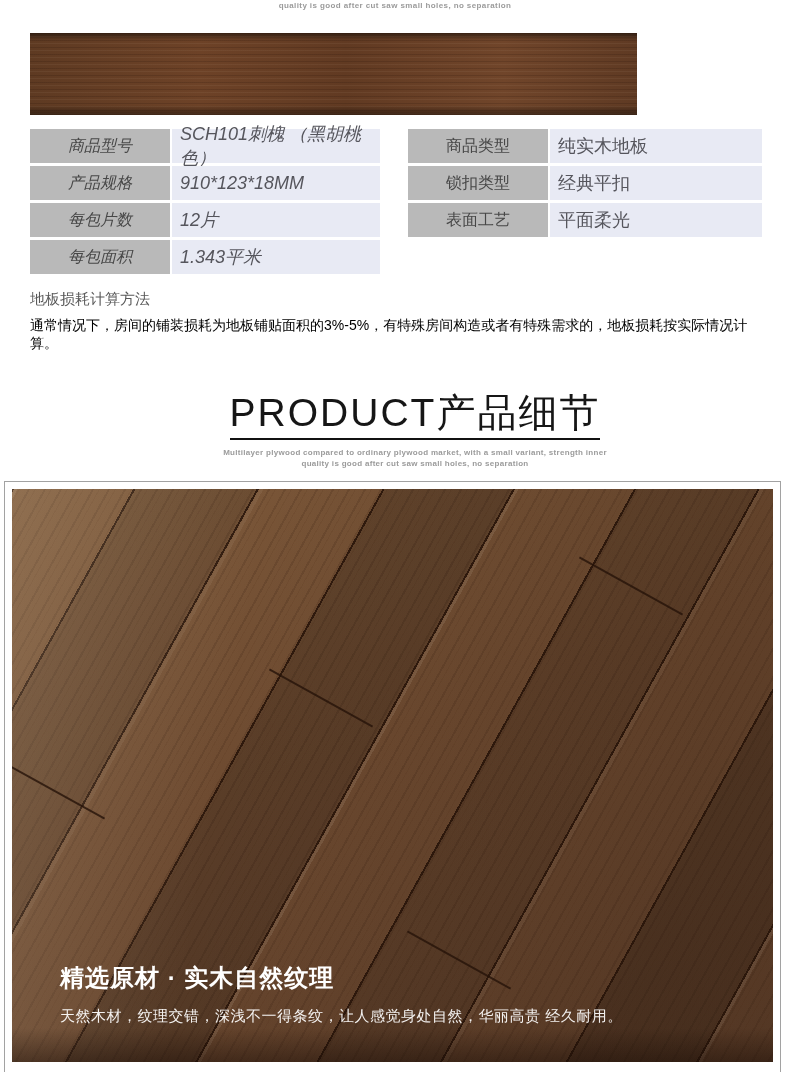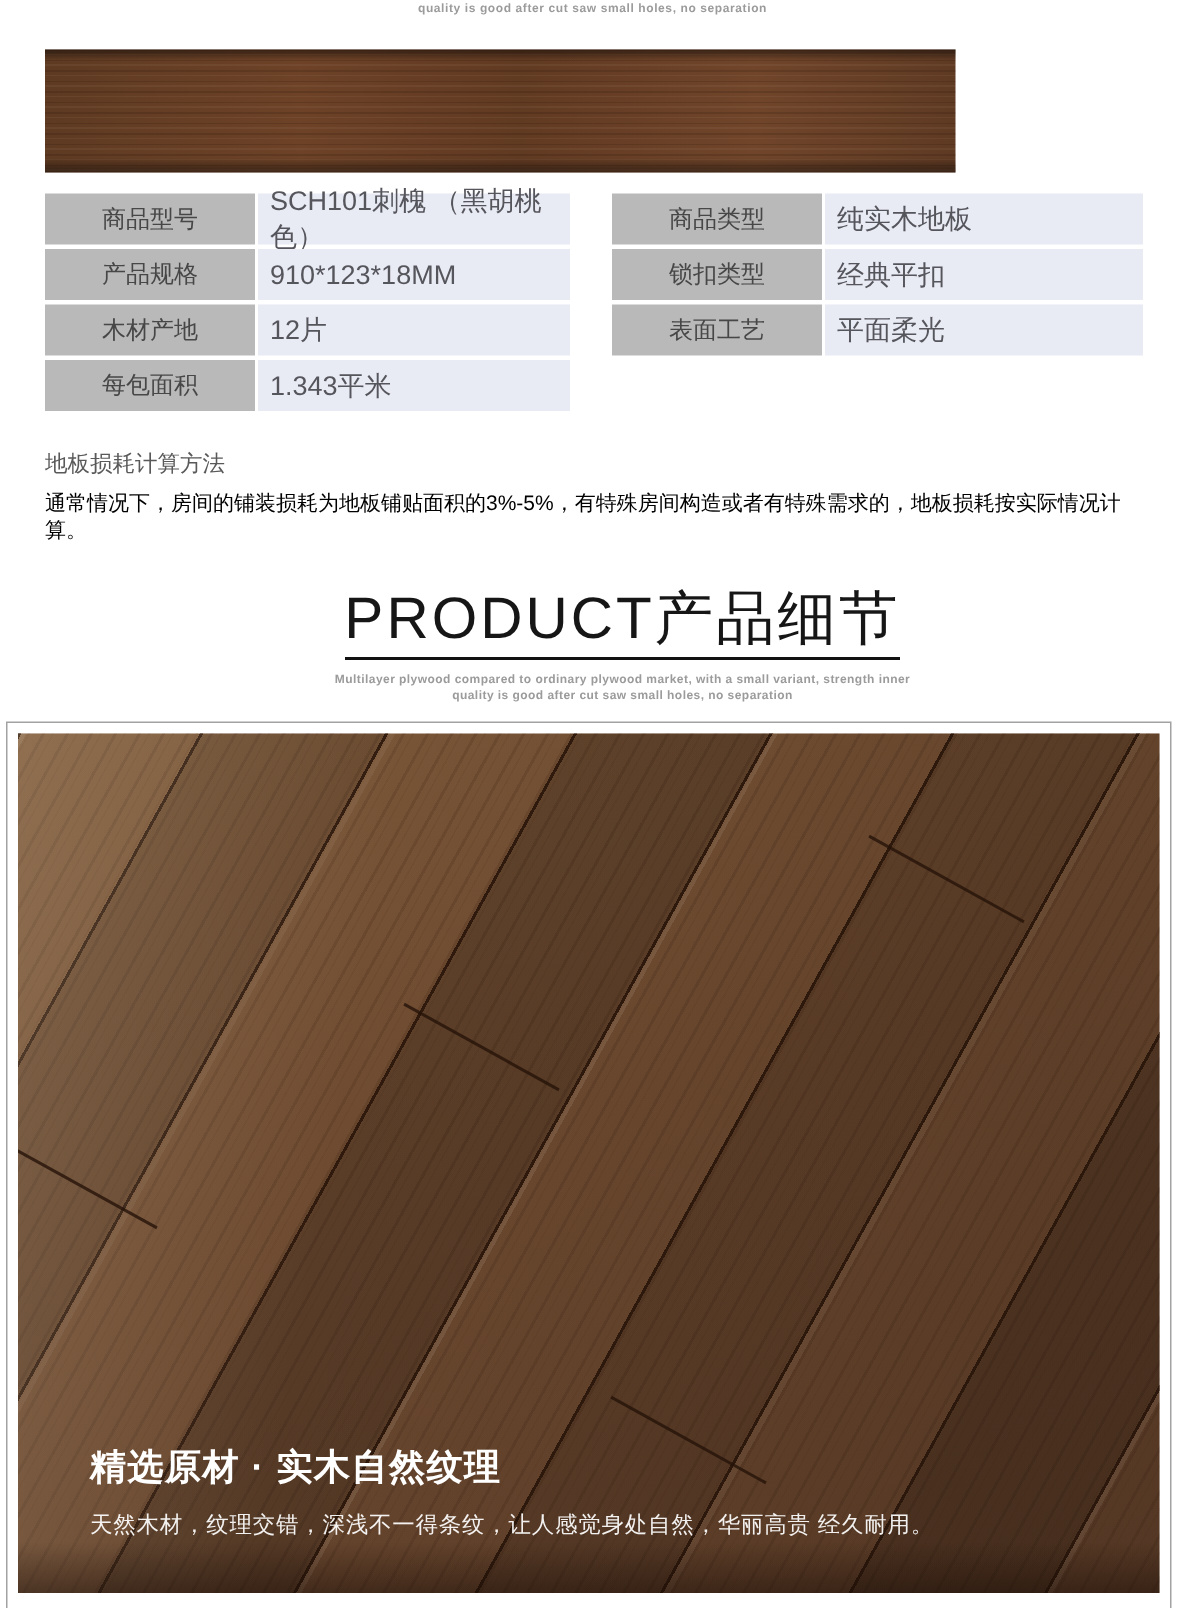--- a/index.html
+++ b/index.html
@@ -27,35 +27,35 @@
   }
   .sch-box{
     position:absolute;left:620px;top:1px;width:89px;height:79px;
     border:1px solid #5a5a5c;background:#fff;
     display:flex;align-items:center;justify-content:center;
     font-size:21px;color:#4f4f50;letter-spacing:.5px;
   }
   
   .spec-area{position:absolute;left:30px;top:129px;width:732px;}
   .spec-col{position:absolute;top:0;}
-  .spec-col.left{left:0;width:350px;}
+  .spec-col.left{left:0;width:350px;font-style:italic;}
   .spec-col.right{left:378px;width:354px;}
   .spec-row{display:flex;height:34px;margin-bottom:3px;}
   .spec-label{
     width:140px;background:var(--label_cell_bg,#b9b9b9);
     color:#474747;font-size:16px;
     display:flex;align-items:center;justify-content:center;flex:none;
   }
   .spec-value{
     flex:1;margin-left:2px;background:var(--value_cell_bg,#e8eaf4);
     color:#55555c;font-size:18px;
     display:flex;align-items:center;padding-left:8px;
   }
   
-  .loss-note{position:absolute;left:30px;top:300px;width:730px;color:#3f3f3f;}
+  .loss-note{position:absolute;left:30px;top:290px;width:730px;color:#3f3f3f;}
   .loss-title{font-size:15px;color:#595959;margin:0 0 8px 0;font-weight:normal;}
   .loss-body{font-size:14px;color:#000000;margin:0;letter-spacing:0;}
   
   .section-heading{position:absolute;left:0;top:392px;width:100%;text-align:center;padding-left:20px;}
   .sh-title{
     font-size:39px;color:#161616;font-weight:normal;letter-spacing:2px;
     margin:0;line-height:1.1;
   }
   .sh-underline{width:370px;height:2px;background:#111;margin:3px auto 7px auto;}
   .sh-sub{font-size:8px;font-weight:bold;color:#9b9b9b;line-height:11px;letter-spacing:.3px;}
@@ -110,21 +110,21 @@
   <div class="spec-col left">
     <div class="spec-row">
       <div class="spec-label">商品型号</div>
       <div class="spec-value">SCH101刺槐 （黑胡桃色）</div>
     </div>
     <div class="spec-row">
       <div class="spec-label">产品规格</div>
       <div class="spec-value">910*123*18MM</div>
     </div>
     <div class="spec-row">
-      <div class="spec-label">木材产地</div>
+      <div class="spec-label">每包片数</div>
       <div class="spec-value">12片</div>
     </div>
     <div class="spec-row">
       <div class="spec-label">每包面积</div>
       <div class="spec-value">1.343平米</div>
     </div>
   </div>
   <div class="spec-col right">
     <div class="spec-row">
       <div class="spec-label">商品类型</div>

